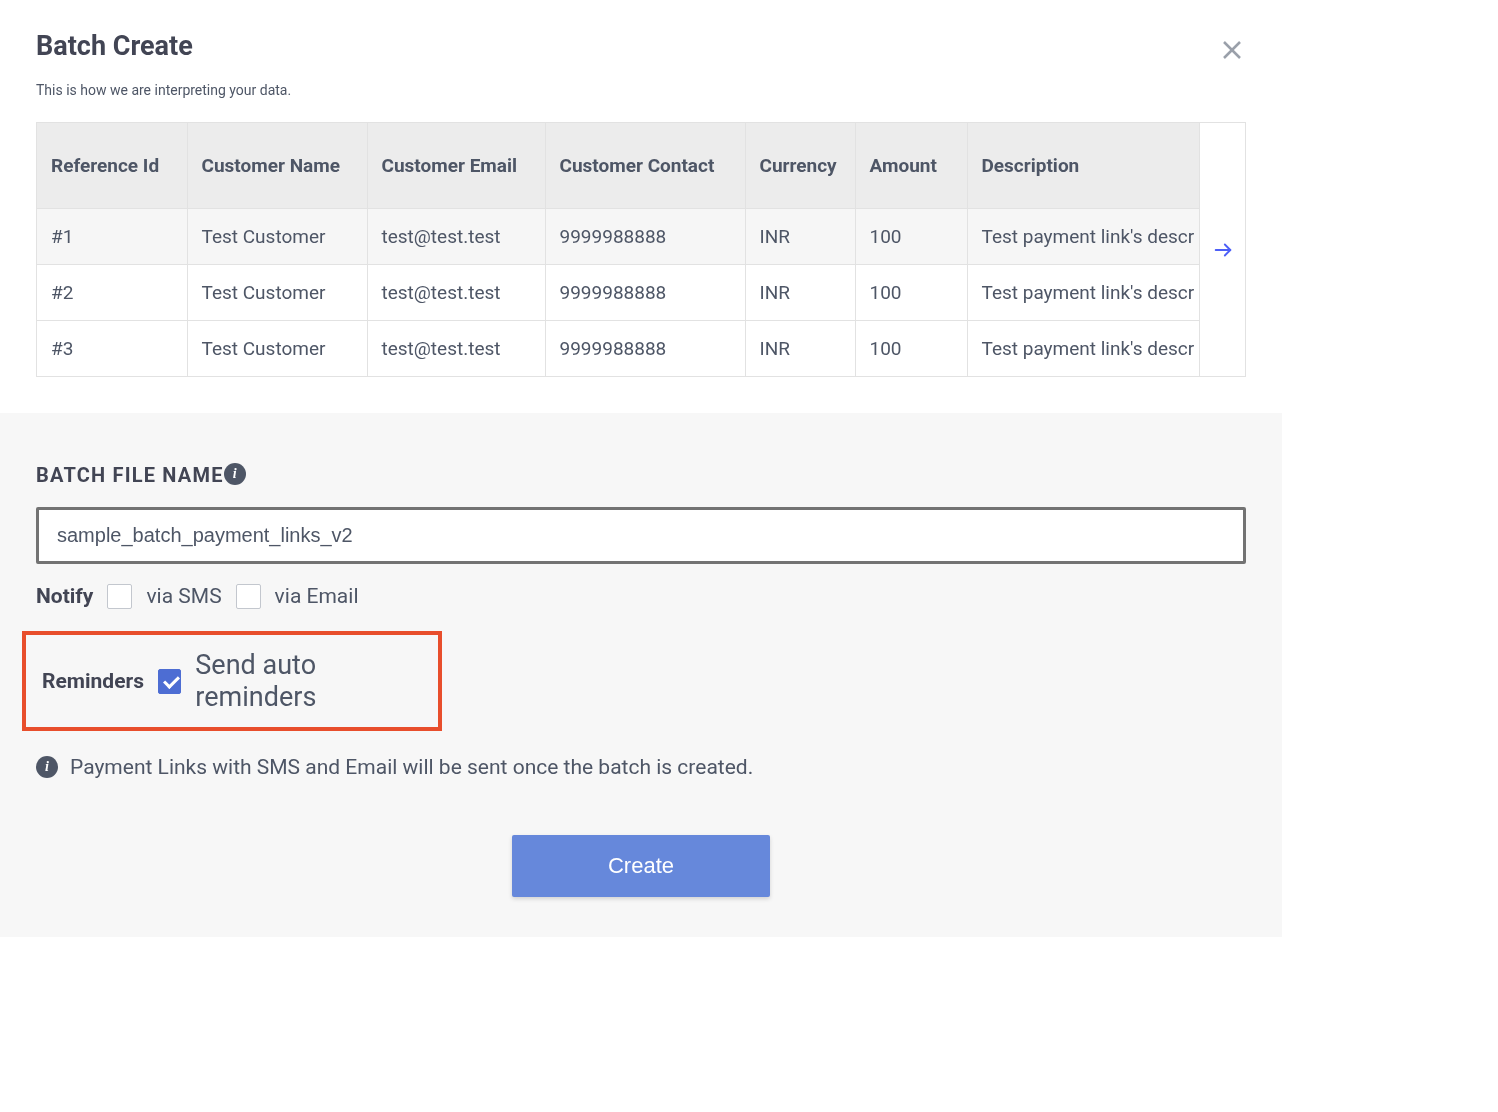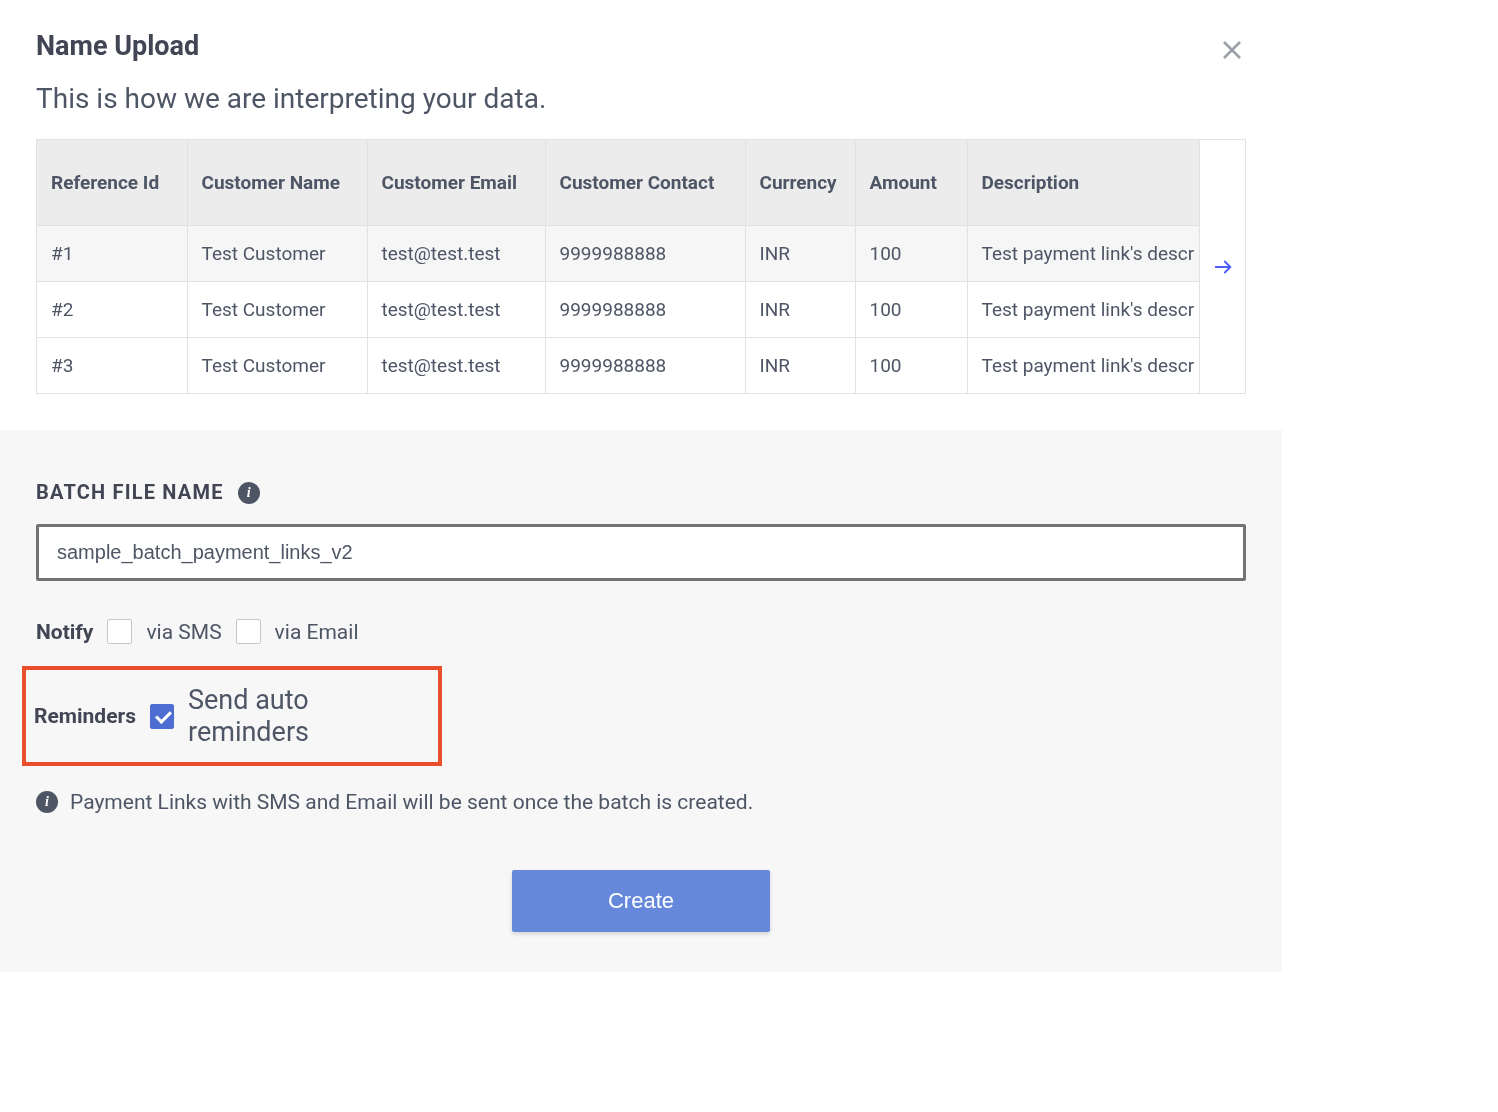--- a/index.html
+++ b/index.html
@@ -20,21 +20,21 @@
       padding: 30px 36px 24px 36px;
       position: relative;
     }
     .page-title {
       font-size: 27px;
       font-weight: 700;
       color: #424554;
       margin-bottom: 20px;
     }
     .subtitle {
-      font-size: 28px;
+      font-size: 14px;
       color: #4e5666;
       font-weight: 400;
     }
     .close-icon {
       position: absolute;
       top: 38px;
       right: 38px;
       width: 24px;
       height: 24px;
       cursor: pointer;
@@ -101,22 +101,21 @@
       height: 22px;
       color: #4d5ff7;
     }
     .form-section {
       background: #f7f7f7;
       padding: 50px 36px 40px 36px;
       margin-top: 36px;
     }
     .form-label-row {
       display: flex;
-      align-items: flex-end;
-      gap: 14px;
+      align-items: flex-start;
       margin-bottom: 20px;
     }
     .form-label {
       font-size: 20px;
       font-weight: 700;
       color: #424554;
       letter-spacing: 1.2px;
     }
     .info-icon {
       width: 22px;
@@ -136,23 +135,23 @@
       width: 100%;
       padding: 14px 18px;
       font-size: 20px;
       color: #4e5666;
       border: 3px solid #737373;
       background: #ffffff;
       border-radius: 2px;
     }
     .notify-row {
       display: flex;
-      align-items: center;
+      align-items: flex-start;
       gap: 14px;
-      margin-top: 38px;
+      margin-top: 20px;
       font-size: 21px;
       color: #4e5666;
     }
     .notify-label {
       font-weight: 700;
       color: #424554;
     }
     .checkbox {
       width: 25px;
       height: 25px;
@@ -185,21 +184,21 @@
       margin-left: -14px;
       display: inline-flex;
       align-items: center;
       gap: 14px;
       width: 420px;
     }
     .reminders-label {
       font-weight: 700;
       color: #424554;
       font-size: 21px;
-      margin-left: 8px;
+      margin-left: 16px;
     }
     .reminders-text {
       font-size: 27px;
       color: #4e5666;
     }
     .info-row {
       display: flex;
       align-items: center;
       gap: 12px;
       margin-top: 24px;
@@ -222,21 +221,21 @@
       cursor: pointer;
       box-shadow: 0 2px 4px rgba(0,0,0,0.15);
     }
   </style>
 </head>
 <body>
 
 <div class="container">
 
   <div class="header-section">
-    <h1 class="page-title">Name Upload</h1>
+    <h1 class="page-title">Batch Create</h1>
     <p class="subtitle">This is how we are interpreting your data.</p>
     <div class="close-icon">
       <svg viewBox="0 0 24 24" fill="none" stroke="currentColor" stroke-width="2.5">
         <line x1="4" y1="4" x2="20" y2="20"></line>
         <line x1="20" y1="4" x2="4" y2="20"></line>
       </svg>
     </div>
   </div>
 
   <div class="table-wrapper">

